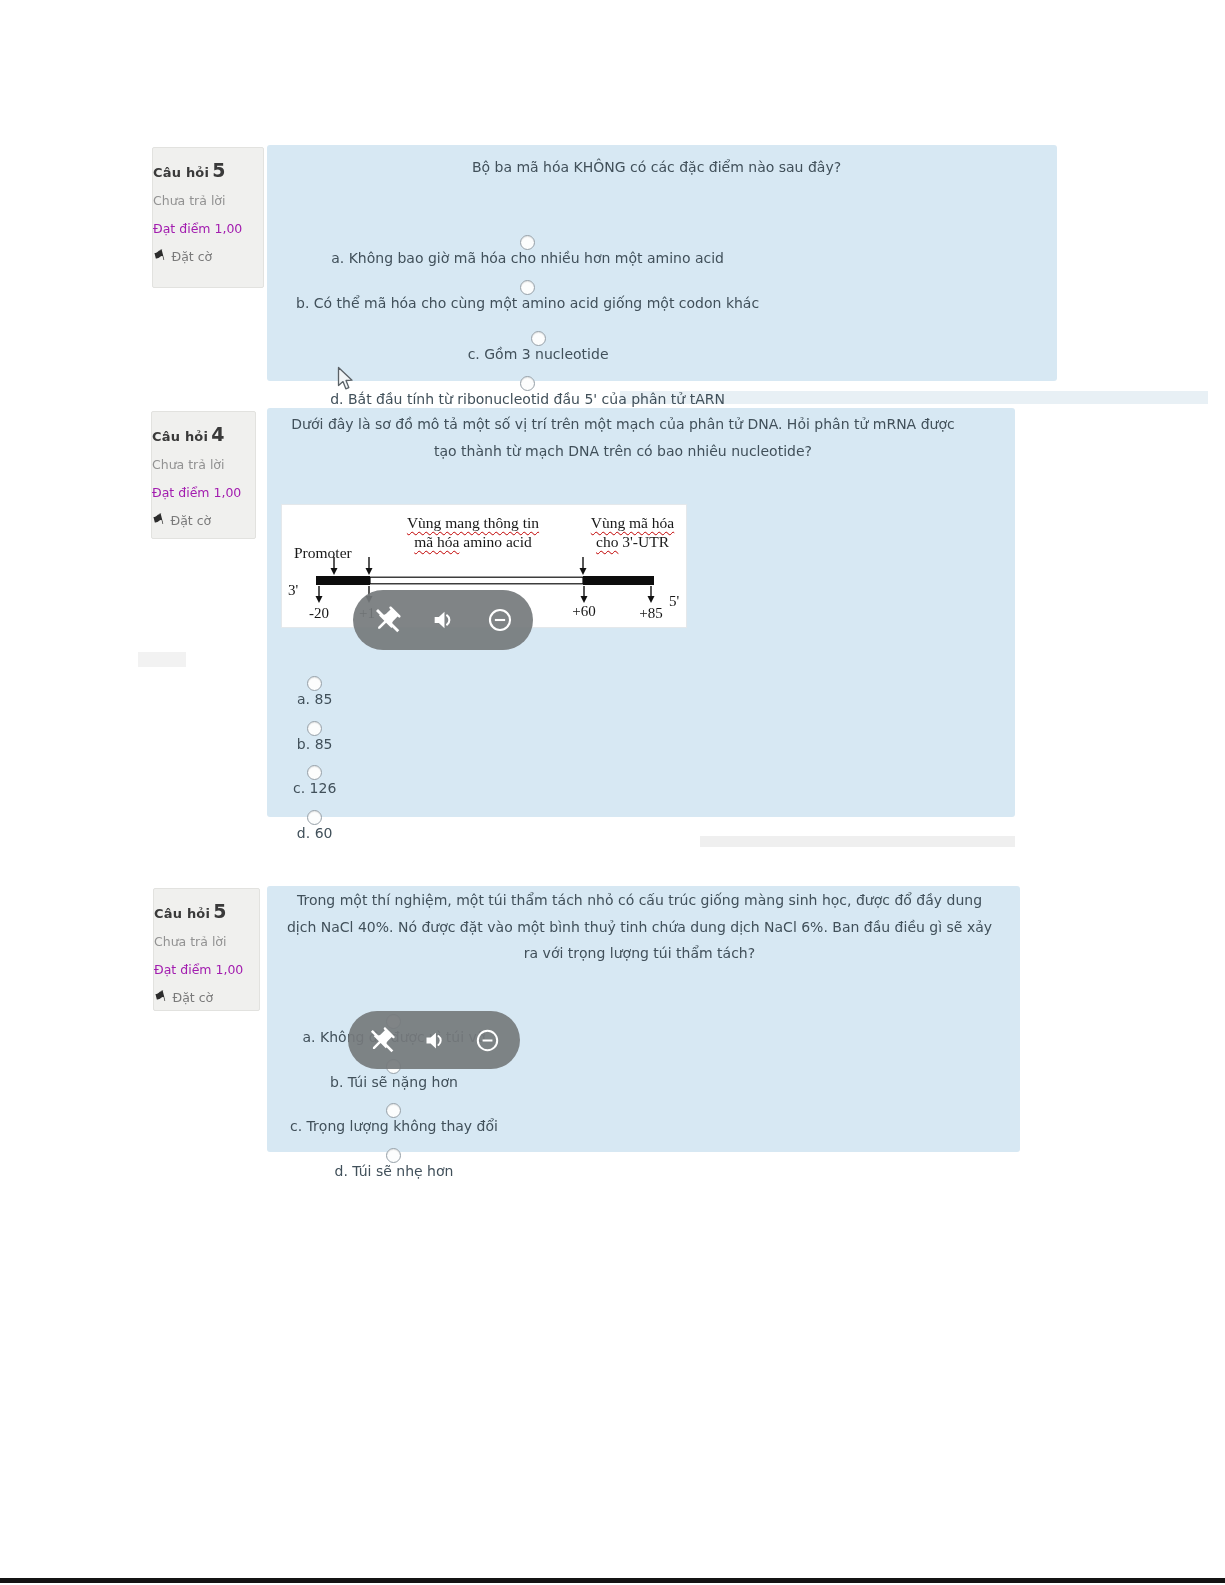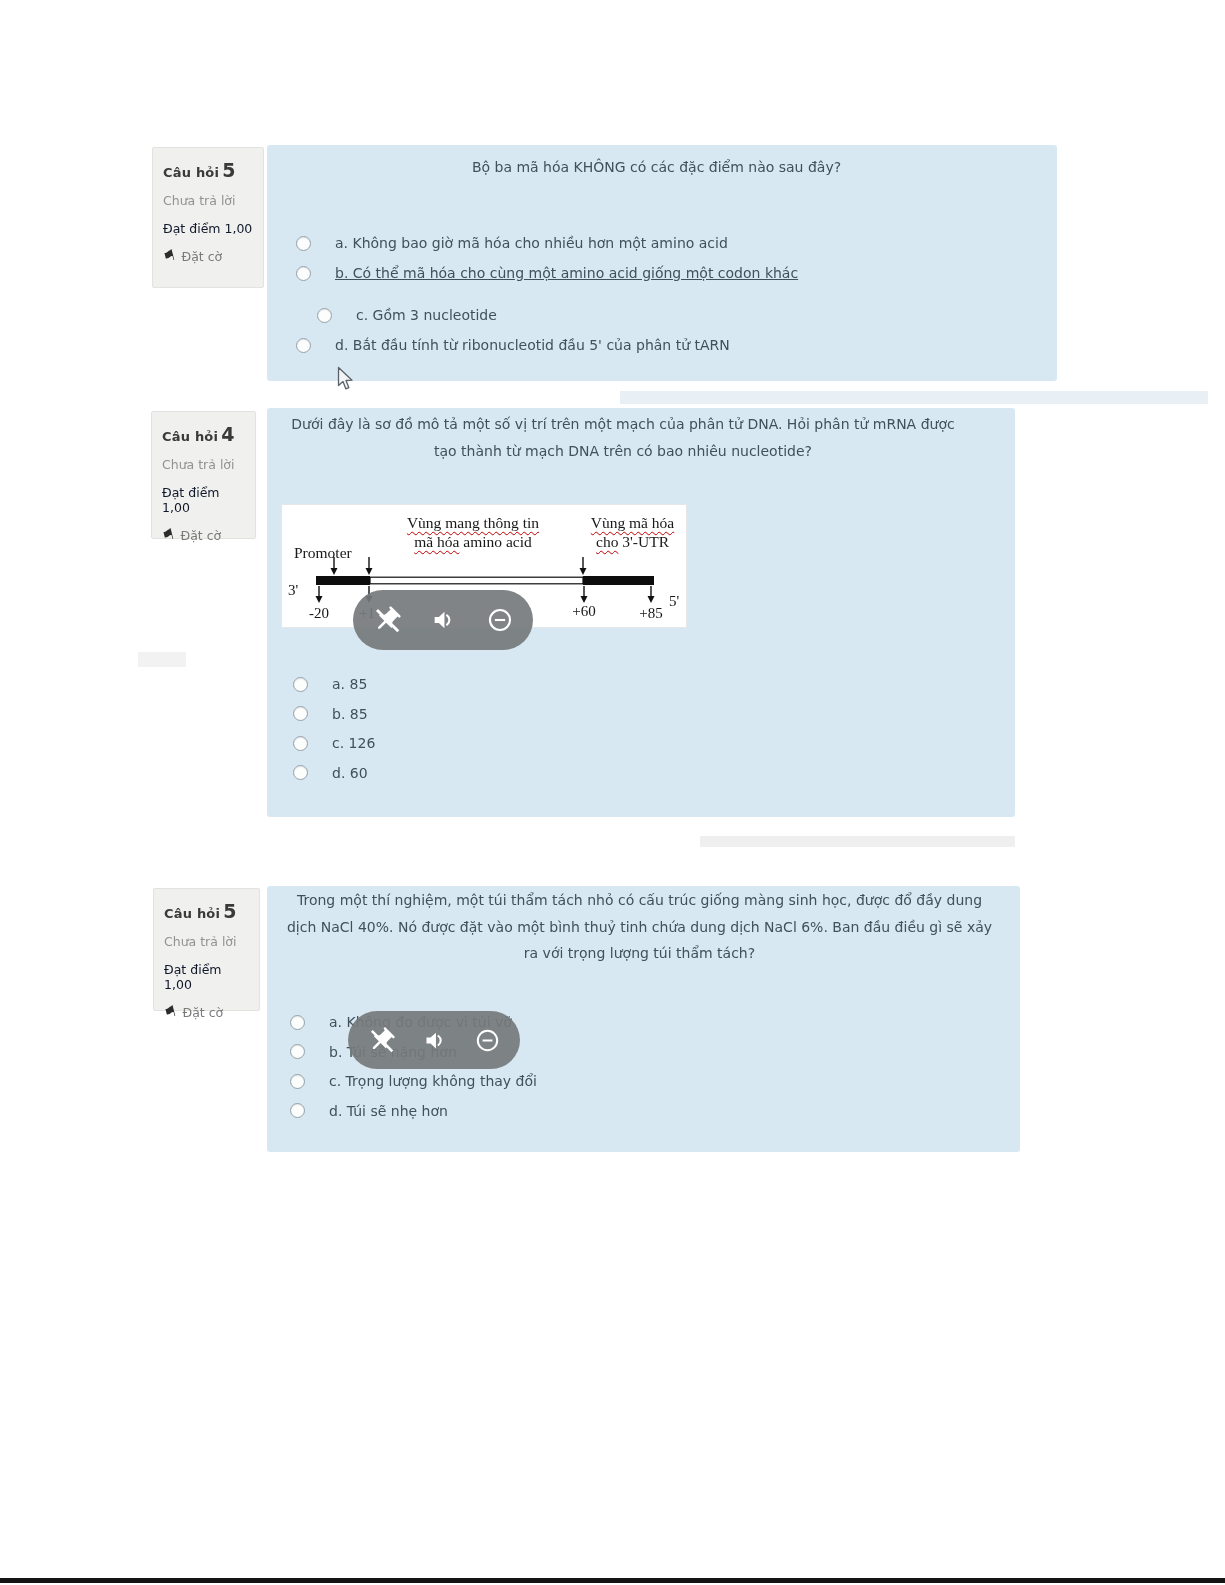--- a/index.html
+++ b/index.html
@@ -4,33 +4,33 @@
 <style>
   html,body{margin:0;padding:0;background:#fff;}
   .canvas{position:relative;width:1225px;height:1585px;background:#ffffff;
           font-family:"DejaVu Sans","Liberation Sans",sans-serif;overflow:hidden;}
 
   
   .band{position:absolute;pointer-events:none;}
 
   
   .qinfo{position:absolute;background:#f0f0ee;border:1px solid #e2e2df;border-radius:2px;
-         box-sizing:border-box;padding:11px 10px;}
+         box-sizing:border-box;padding:11px 0;}
   .qnum{color:#3a3a3a;font-weight:bold;font-size:13px;letter-spacing:.2px;}
   .qnum .n{font-size:19px;margin-left:3px;}
   .qmeta{font-size:12.5px;color:#929292;margin-top:12px;}
-  .qpoints{font-size:12.5px;color:#0f172a;margin-top:13px;}
+  .qpoints{font-size:12.5px;color:#a21caf;margin-top:13px;}
   .qflag{margin-top:13px;font-size:12.5px;color:#7a7a7a;display:flex;align-items:center;gap:5px;cursor:pointer;}
   .qflag .fi{display:inline-block;color:#2c2c2c;font-size:15px;transform:scaleX(-1) rotate(14deg);line-height:1;}
 
   
   .qbody{position:absolute;background:#d7e8f3;border-radius:3px;box-sizing:border-box;color:#41505a;}
   .qtext{position:absolute;font-size:14px;line-height:26.5px;color:#41505a;text-align:center;}
   .opts{position:absolute;}
-  .opt{display:flex;align-items:center;gap:24px;margin-bottom:13.5px;cursor:pointer;}
+  .opt{display:flex;align-items:center;gap:0;margin-bottom:13.5px;cursor:pointer;flex-direction:column;}
   .radio{width:13px;height:13px;border-radius:50%;background:#fcfdfd;border:1px solid #96a0a8;
          box-shadow:inset 0 1px 1px rgba(0,0,0,.10);flex:none;}
   .opt-text{font-size:14px;color:#41505a;white-space:nowrap;}
 
   
   .diagram{position:absolute;background:#ffffff;border:1px solid #e4e8eb;box-sizing:border-box;}
   .dlabel{position:absolute;font-family:"Liberation Serif","DejaVu Serif",serif;
           font-size:15.5px;color:#181818;line-height:19px;}
   .center{text-align:center;}
   .wavy{text-decoration-line:underline;text-decoration-style:wavy;text-decoration-color:#c00000;
@@ -68,21 +68,21 @@
     </div>
   </div>
 
   <div class="qbody" style="left:267px;top:145px;width:790px;height:236px;">
     <div class="qtext" style="left:17px;top:9px;width:745px;">Bộ ba mã hóa KHÔNG có các đặc điểm nào sau đây?</div>
     <div class="opts" style="left:29px;top:90px;">
       <label class="opt" style="margin-bottom:14px;">
         <span class="radio"></span>
         <span class="opt-text">a. Không bao giờ mã hóa cho nhiều hơn một amino acid</span>
       </label>
-      <label class="opt" style="margin-bottom:26px;text-decoration:underline;">
+      <label class="opt" style="margin-bottom:20px;">
         <span class="radio"></span>
         <span class="opt-text">b. Có thể mã hóa cho cùng một amino acid giống một codon khác</span>
       </label>
       <label class="opt" style="margin-bottom:14px;padding-left:21px;">
         <span class="radio"></span>
         <span class="opt-text">c. Gồm 3 nucleotide</span>
       </label>
       <label class="opt">
         <span class="radio"></span>
         <span class="opt-text">d. Bắt đầu tính từ ribonucleotid đầu 5' của phân tử tARN</span>

